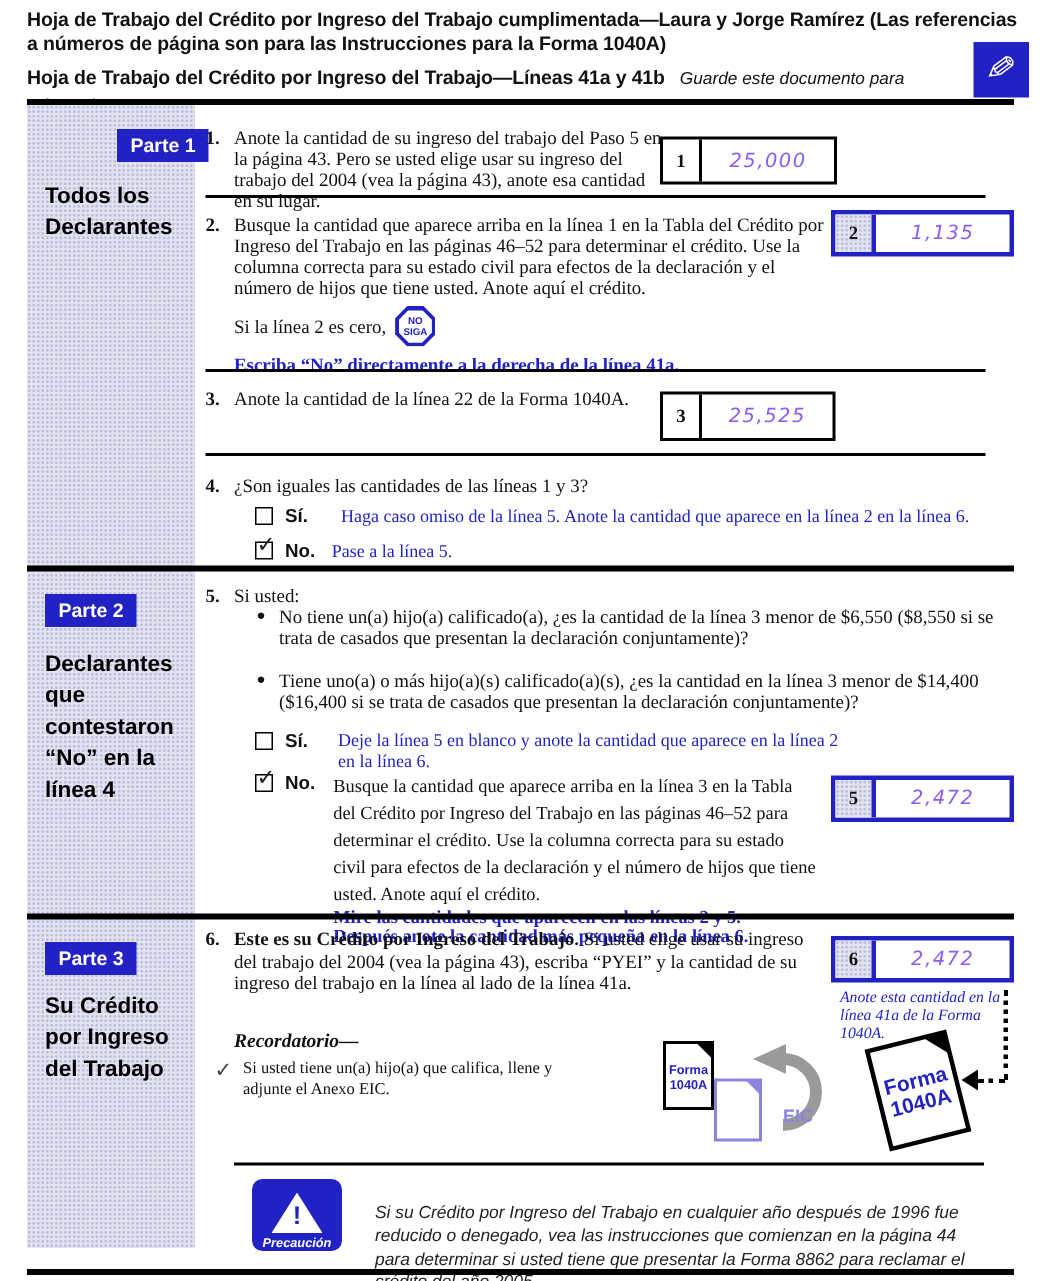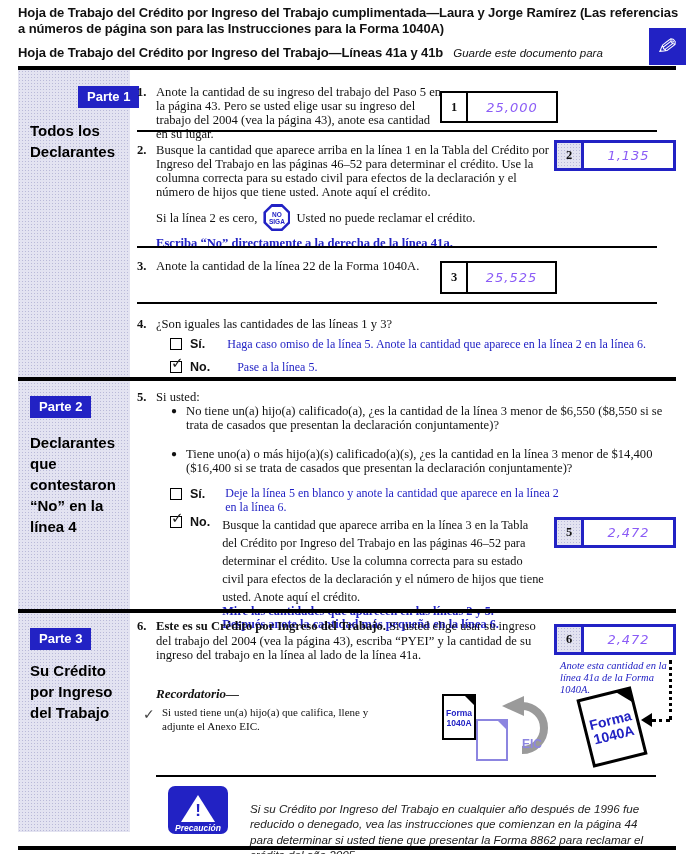--- a/index.html
+++ b/index.html
@@ -123,21 +123,20 @@
   <div class="bx-value">1,135</div>
 </div>
 <div class="abs" style="left:156px;top:204px;display:flex;align-items:center;gap:6px;">
   <span class="t">Si la línea 2 es cero,</span>
   <span class="stopicon">
     <span class="stopicon-inner">
       <span>NO</span>
       <span>SIGA</span>
     </span>
   </span>
-  <span class="t">Usted no puede reclamar el crédito.</span>
 </div>
 <div class="abs t b blue" style="left:156px;top:236px;width:420px;">Escriba “No” directamente a la derecha de la línea 41a.</div>
 <div class="abs rule-thin" style="left:137px;top:246px;width:520px;"></div>
 
 <div class="abs num" style="left:137px;top:259px;">3.</div>
 <div class="abs t" style="left:156px;top:259px;width:270px;">Anote la cantidad de la línea 22 de la Forma 1040A.</div>
 <div class="abs bx bx-black" style="left:440px;top:261px;width:117px;height:33px;">
   <div class="bx-label">3</div>
   <div class="bx-value">25,525</div>
 </div>
@@ -148,21 +147,21 @@
 <div class="abs" style="left:170px;top:337px;display:flex;align-items:baseline;gap:8px;">
   <span class="checkbox" style="align-self:center;"></span>
   <span class="opt">Sí.</span>
   <span class="blue-i nowrap" style="margin-left:14px;">Haga caso omiso de la línea 5. Anote la cantidad que aparece en la línea 2 en la línea 6.</span>
 </div>
 <div class="abs" style="left:170px;top:360px;display:flex;align-items:baseline;gap:8px;">
   <span class="checkbox" style="align-self:center;">
       <span class="checkmark">✓</span>
     </span>
   <span class="opt">No.</span>
-  <span class="blue-i nowrap" style="margin-left:19px;">Pase a la línea 5.</span>
+  <span class="blue-i nowrap" style="margin-left:3px;">Pase a la línea 5.</span>
 </div>
 
 <div class="abs rule-thick" style="left:18px;top:377px;width:658px;"></div>
 
 <div class="abs num" style="left:137px;top:390px;">5.</div>
 <div class="abs t" style="left:156px;top:390px;">Si usted:</div>
 <div class="abs" style="left:171px;top:404px;width:492px;display:flex;gap:9px;">
   <span class="t" style="font-size:10px;">●</span>
   <span class="t">No tiene un(a) hijo(a) calificado(a), ¿es la cantidad de la línea 3 menor de $6,550 ($8,550 si se trata de casados que presentan la declaración conjuntamente)?</span>
 </div>

